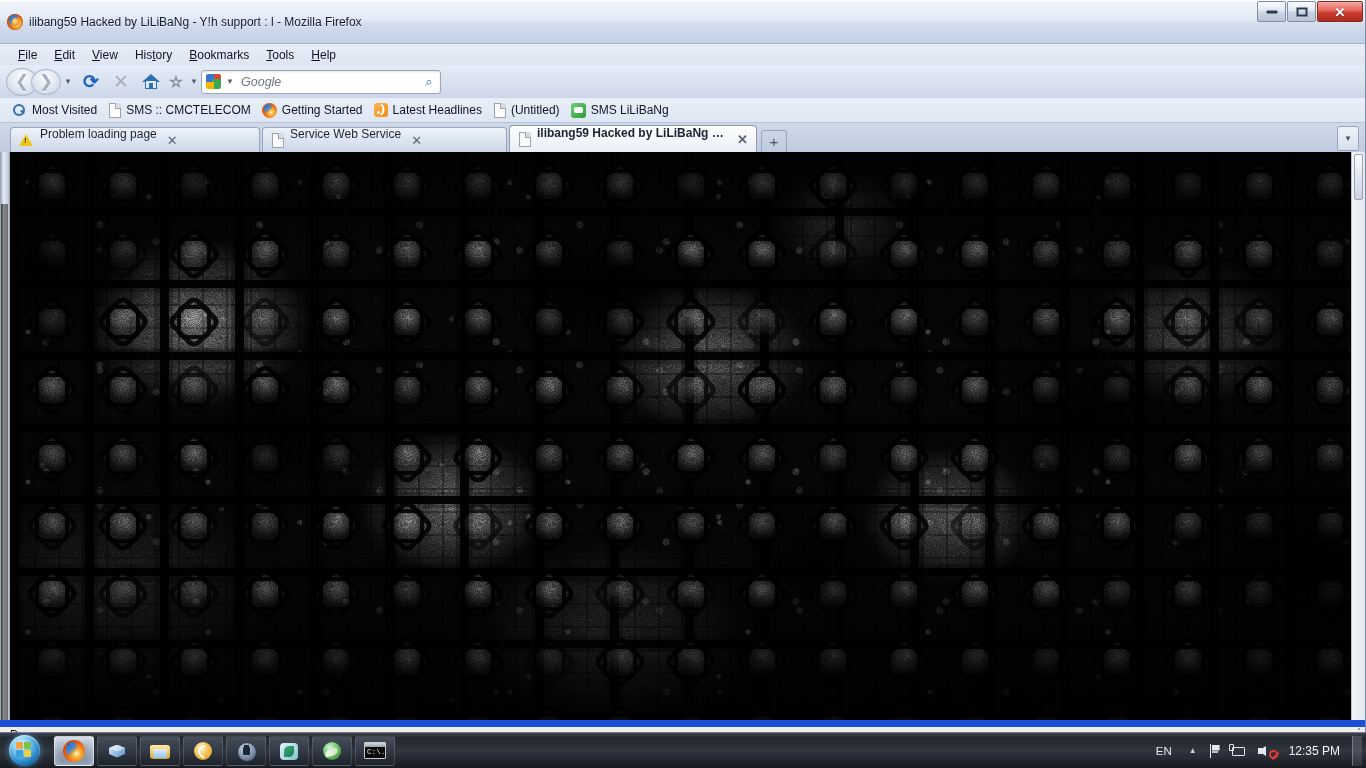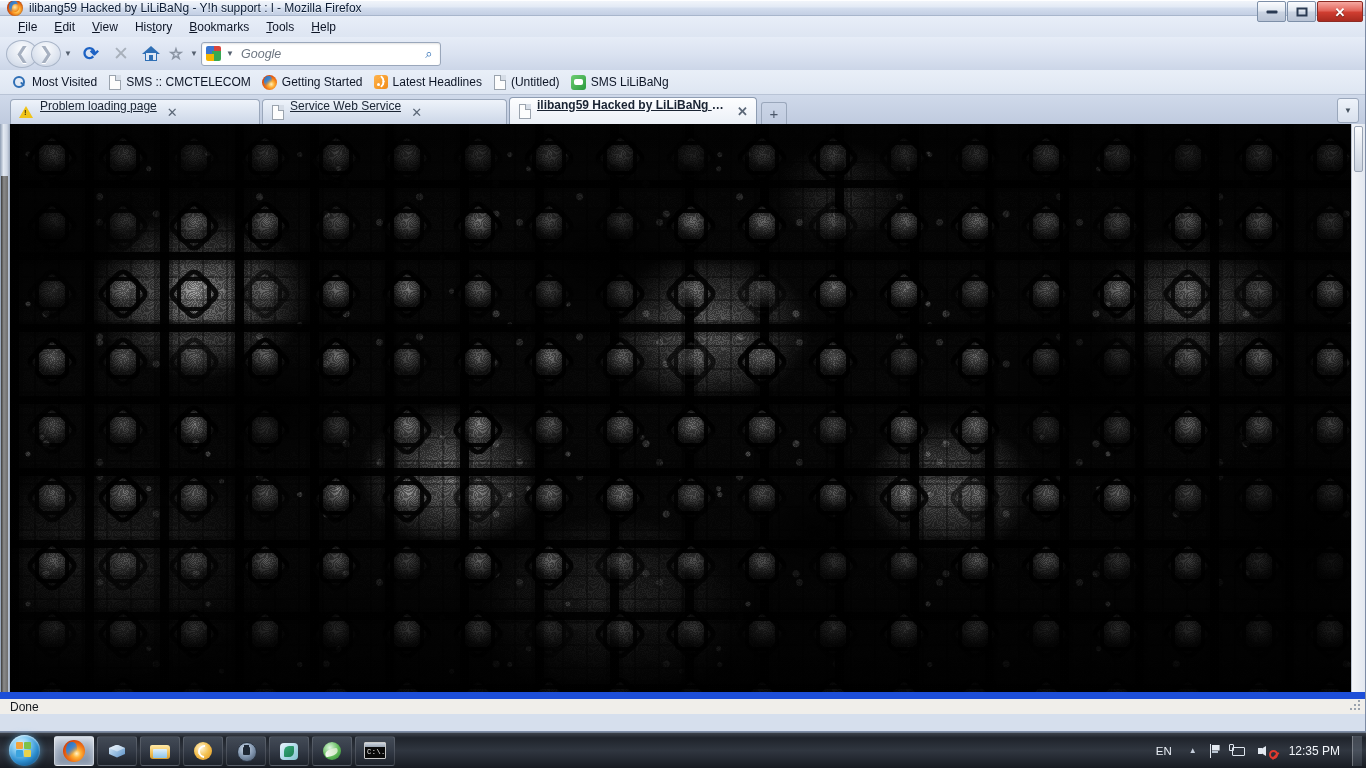--- a/index.html
+++ b/index.html
@@ -19,21 +19,21 @@
 
   #fxwindow {
     position: absolute; left: 0; top: 0; width: 1366px; height: 732px;
     background: #d6dfed;
     border: 1px solid #7c8ba5;
     border-top: none; border-left: none;
   }
 
   
   #titlebar {
-    position: relative; height: 16px;
+    position: relative; height: 44px;
     background: linear-gradient(180deg,#f3f6fb 0%,#e3eaf5 45%,#d3ddee 55%,#c3cfe4 100%);
     border-bottom: 1px solid #a8b6cc;
     display: flex; align-items: center;
   }
   #titlebar::after {
     content:""; position:absolute; left:0; right:0; top:0; height:1px;
     background:rgba(255,255,255,.9);
   }
   .fxlogo {
     width: 16px; height: 16px; margin-left: 7px; flex: 0 0 auto;
@@ -240,21 +240,21 @@
     border-radius: 4px 4px 0 0;
     background: linear-gradient(180deg,#eef3fa 0%,#dde5f1 50%,#ccd6e7 100%);
     font-size: 12px; color: #1a2433; max-width: 250px;
   }
   .tab.active {
     height: 27px;
     background: linear-gradient(180deg,#fdfeff 0%,#f2f5fa 60%,#eaeff6 100%);
     font-weight: bold;
     border-color: #8d9cb2;
   }
-  .tab .tlabel { margin: 0 8px 12px 6px; overflow: hidden; white-space: nowrap; text-overflow: ellipsis; text-decoration: underline; }
+  .tab .tlabel { margin: 0 8px 12px 6px; overflow: hidden; white-space: nowrap; text-overflow: ellipsis; }
   .tclose { color: #5b6777; font-size: 13px; line-height: 1; padding: 0 2px; }
   .warn-ico {
     width: 15px; height: 14px; position: relative; flex: 0 0 auto;
   }
   .warn-ico::before{
     content:""; position:absolute; left:0; top:1px; width:0;height:0;
     border-left:7px solid transparent; border-right:7px solid transparent;
     border-bottom:12px solid #f0c419;
   }
   .warn-ico::after{

